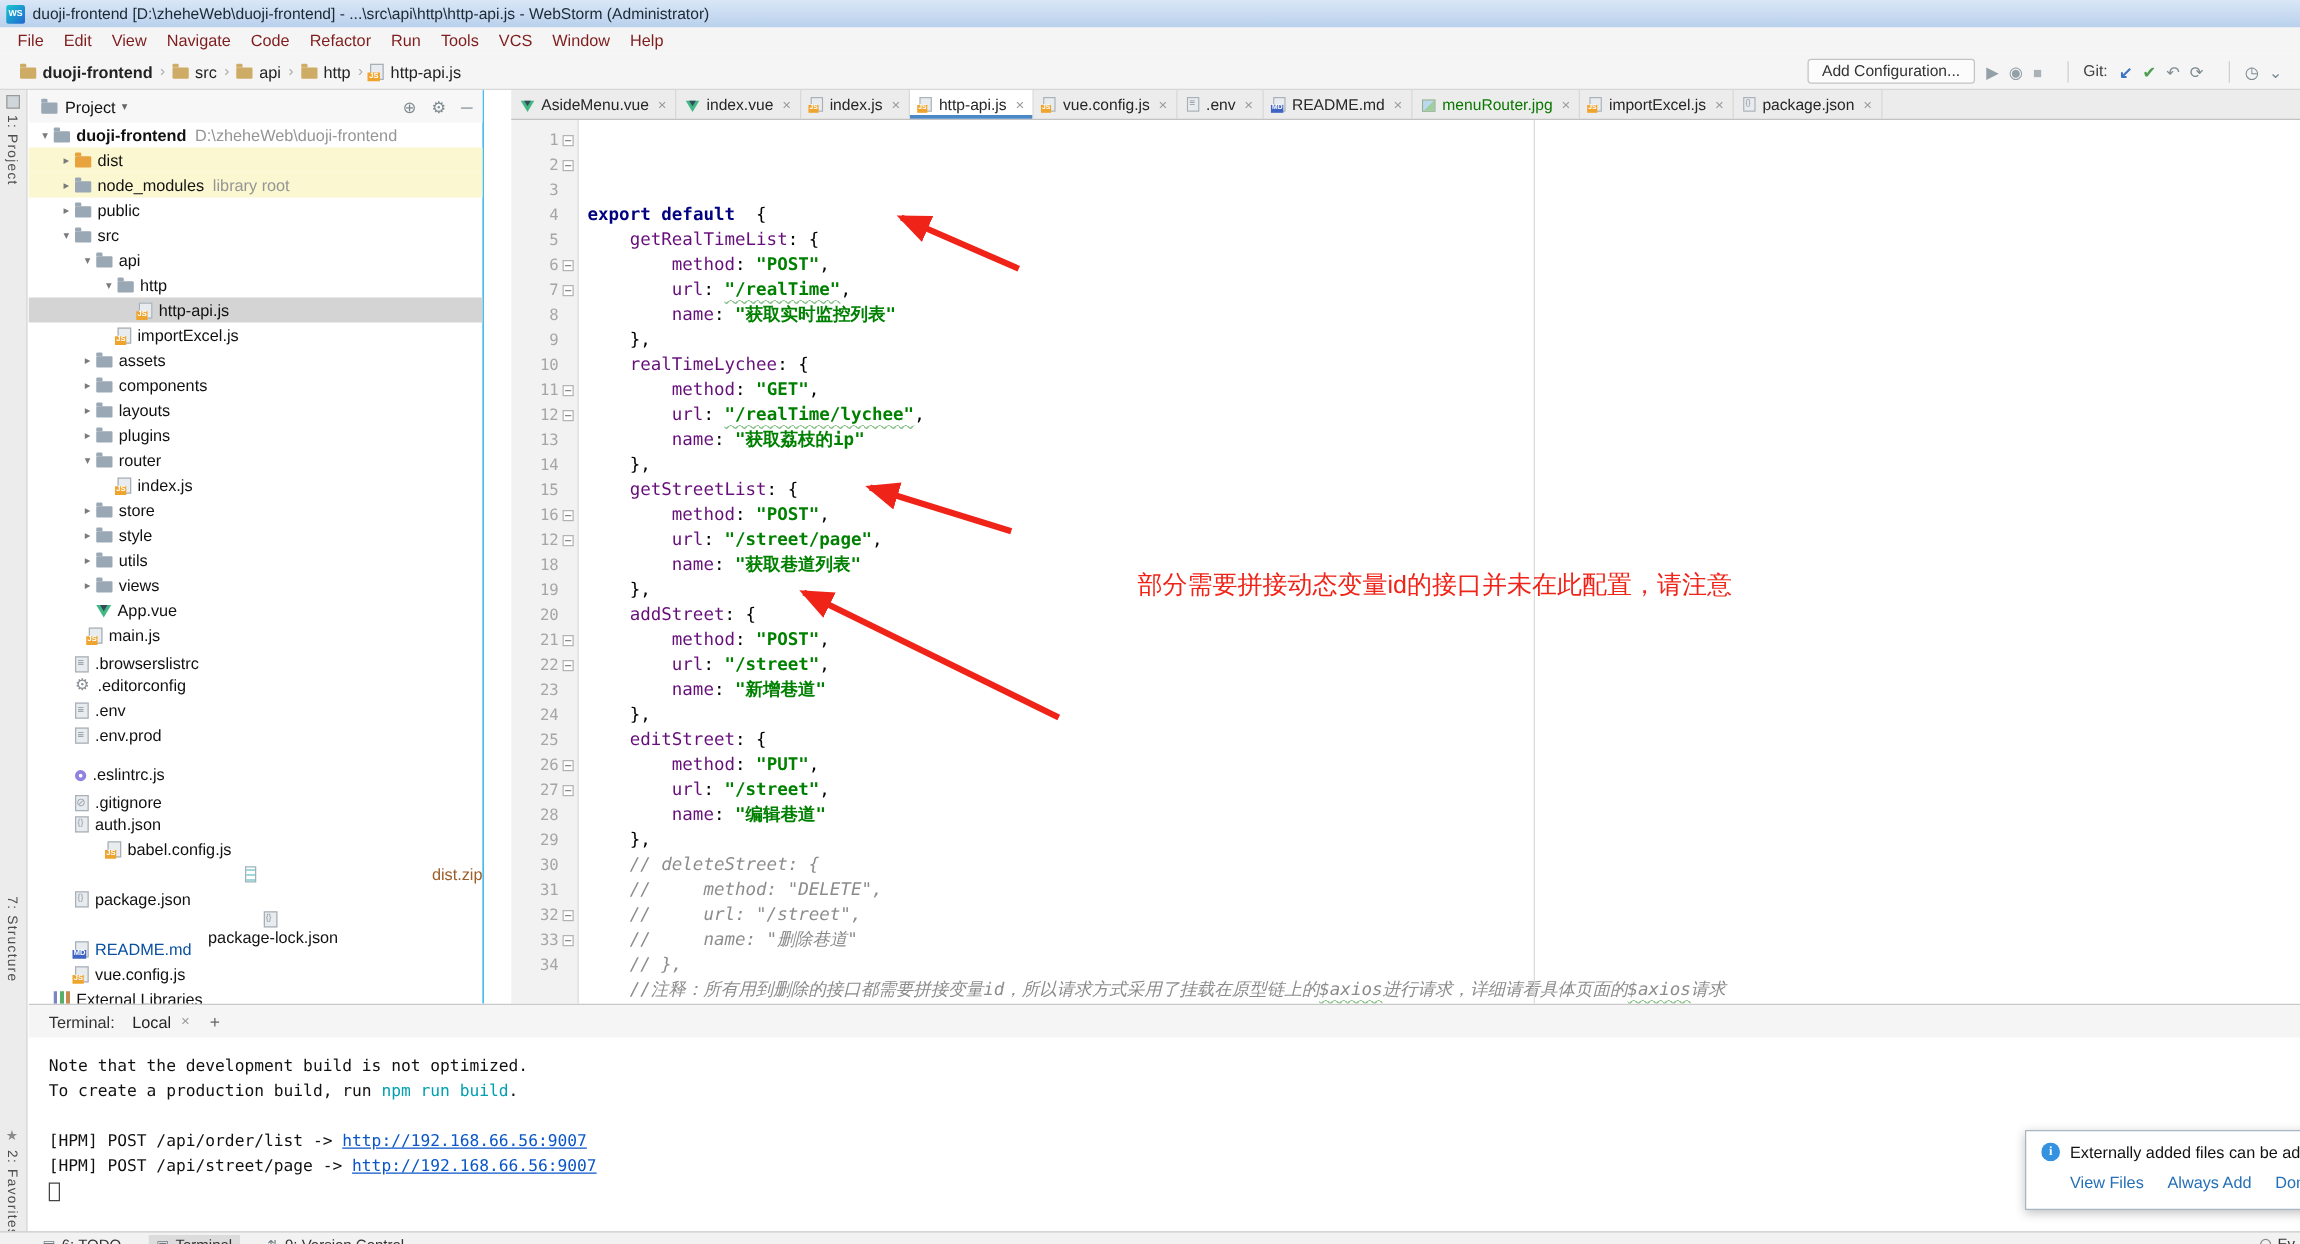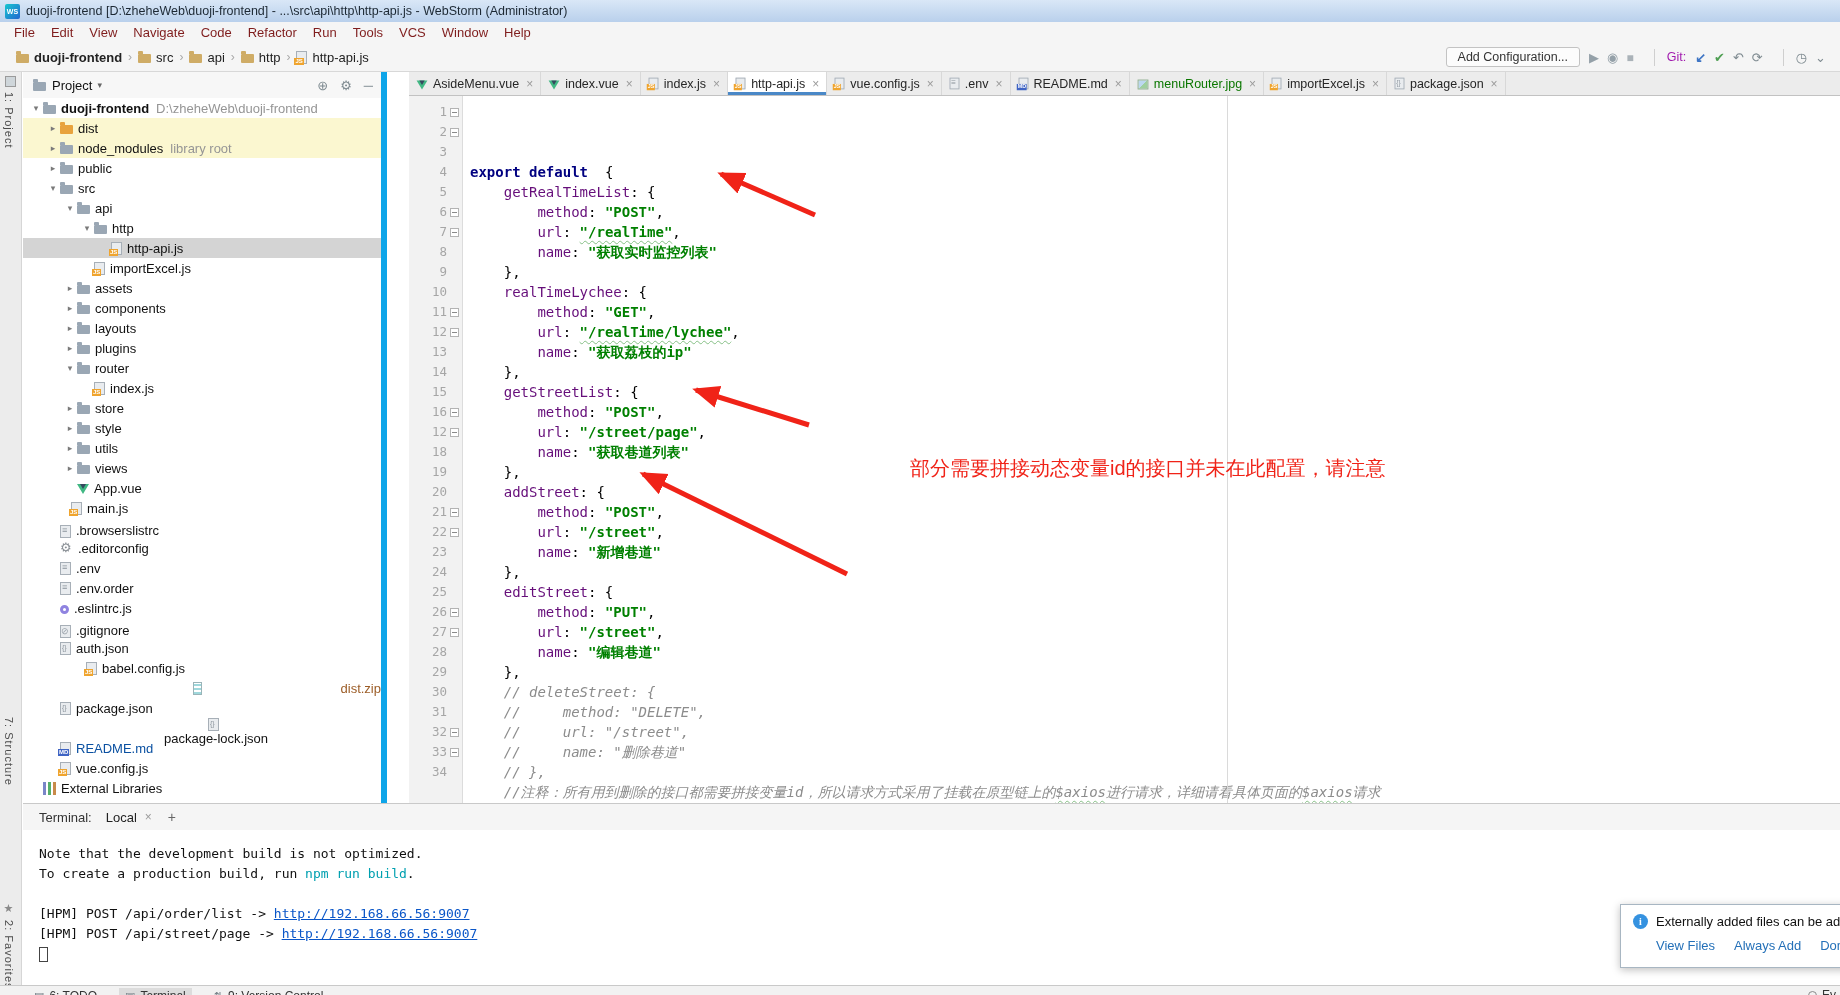--- a/index.html
+++ b/index.html
@@ -30,34 +30,34 @@
   .tbic-play::after { content:"▶"; color:#94a0a8; }
   .tbic-debug::after { content:"◉"; color:#94a0a8; }
   .tbic-stop::after { content:"■"; color:#aab2b8; font-size:12px; }
   .tbic-update::after { content:"↙"; color:#3d74c4; font-weight:bold; }
   .tbic-commit::after { content:"✔"; color:#4f9f53; }
   .tbic-revert::after { content:"↶"; color:#7f8b91; }
   .tbic-history::after { content:"⟳"; color:#7f8b91; }
   .tbic-clock::after { content:"◷"; color:#7f8b91; }
   .tbic-chev::after { content:"⌄"; color:#7f8b91; }
   .tb-sep { width:1px; height:17px; background:#cfcfcf; margin:0 3px; }
-  #git-label { color:#a21caf; font-size:12.5px; }
+  #git-label { color:#404040; font-size:12.5px; }
 
   
   #strip { position:absolute; left:0; top:72px; width:22px; height:913px;
     background:#ececec; border-right:1px solid #d6d6d6; }
   .vlabel { position:absolute; left:3px; writing-mode:vertical-lr; font-size:11px;
     color:#4c4c4c; letter-spacing:1px; white-space:nowrap; }
   #strip-mini { position:absolute; left:5px; top:4px; width:11px; height:11px;
     border:1px solid #9a9a9a; background:#cfd6da; }
   #strip-fav::before { content:"★ "; color:#8a8a8a; }
 
   
   #project { position:absolute; left:23px; top:72px; width:364px; height:731px;
-    background:#fff; border-right:6px solid #0ea5e9; font-size:13px; }
+    background:#fff; border-right:1px solid #0ea5e9; font-size:13px; }
   #project-header { height:26px; display:flex; align-items:center; padding:0 8px 0 10px;
     color:#111; background:#f7f7f7; }
   #project-caret { color:#666; font-size:9px; margin-left:5px; }
   #project-header .hdr-icons { margin-left:auto; display:flex; gap:12px; color:#7f8b91; font-size:13px; }
   #tree { position:relative; }
   .tree-row { height:20px; display:flex; align-items:center; white-space:nowrap; }
   .tree-row.yellow { background:#fbf7d0; }
   .tree-row.selected { background:#d4d4d4; }
   .tw-arrow { width:14px; flex:none; text-align:center; color:#7a7a7a; font-size:9px; }
   .tw-label { margin-left:5px; color:#111; }
@@ -364,23 +364,23 @@
         <span class="tw-label">.editorconfig</span>
       </div>
       <div class="tree-row" style="padding-left: 23px;">
         <span class="tw-arrow"></span>
         <span class="ic ic-text"></span>
         <span class="tw-label">.env</span>
       </div>
       <div class="tree-row" style="padding-left: 23px;">
         <span class="tw-arrow"></span>
         <span class="ic ic-text"></span>
-        <span class="tw-label">.env.order</span>
-      </div>
-      <div class="tree-row" style="padding-left: 23px;">
+        <span class="tw-label">.env.prod</span>
+      </div>
+      <div class="tree-row" style="padding-left: 23px; margin-top: 11px;">
         <span class="tw-arrow"></span>
         <span class="ic ic-eslint"></span>
         <span class="tw-label">.eslintrc.js</span>
       </div>
       <div class="tree-row" style="padding-left: 23px; align-items: flex-end;">
         <span class="tw-arrow"></span>
         <span class="ic ic-ignore"></span>
         <span class="tw-label">.gitignore</span>
       </div>
       <div class="tree-row" style="padding-left: 23px;">

